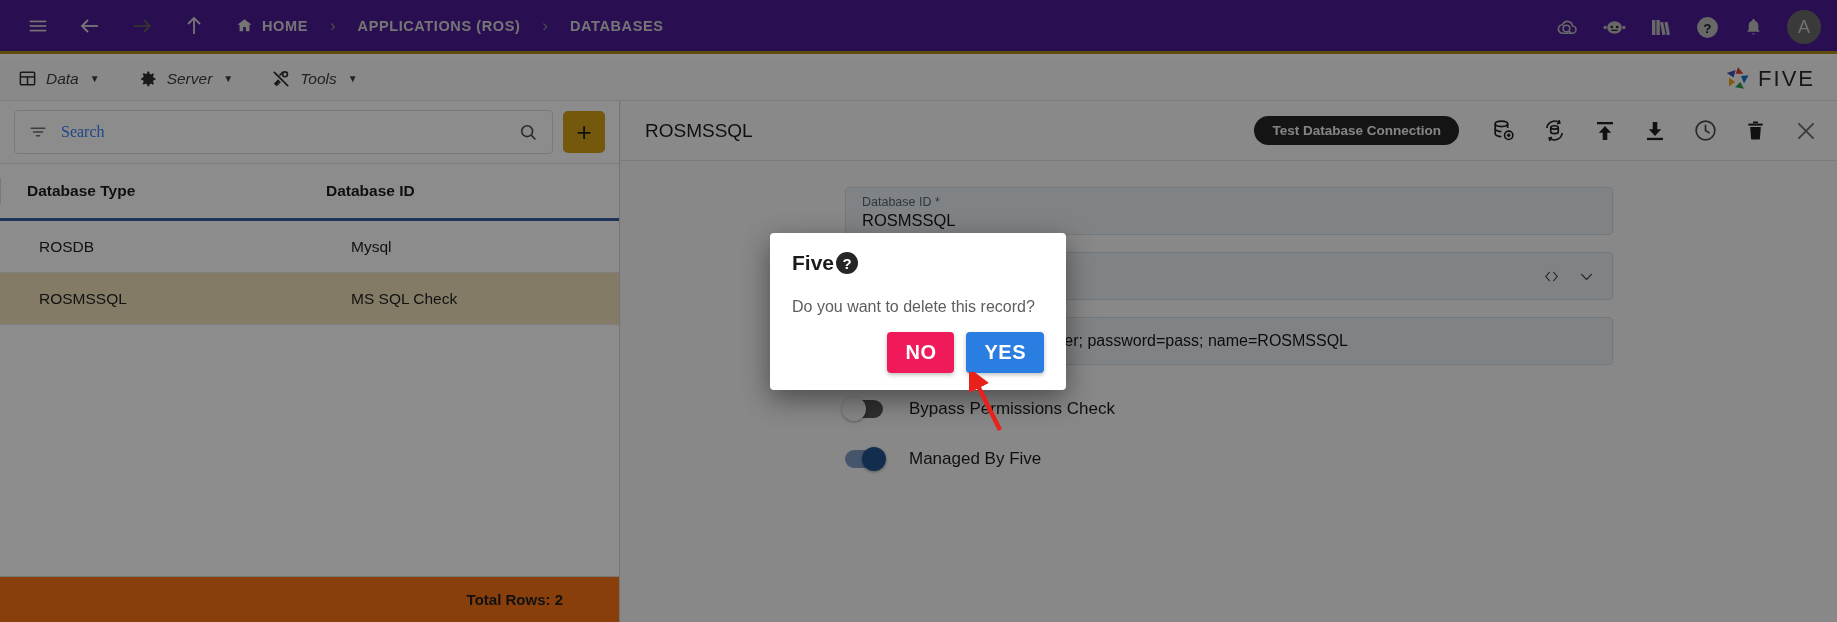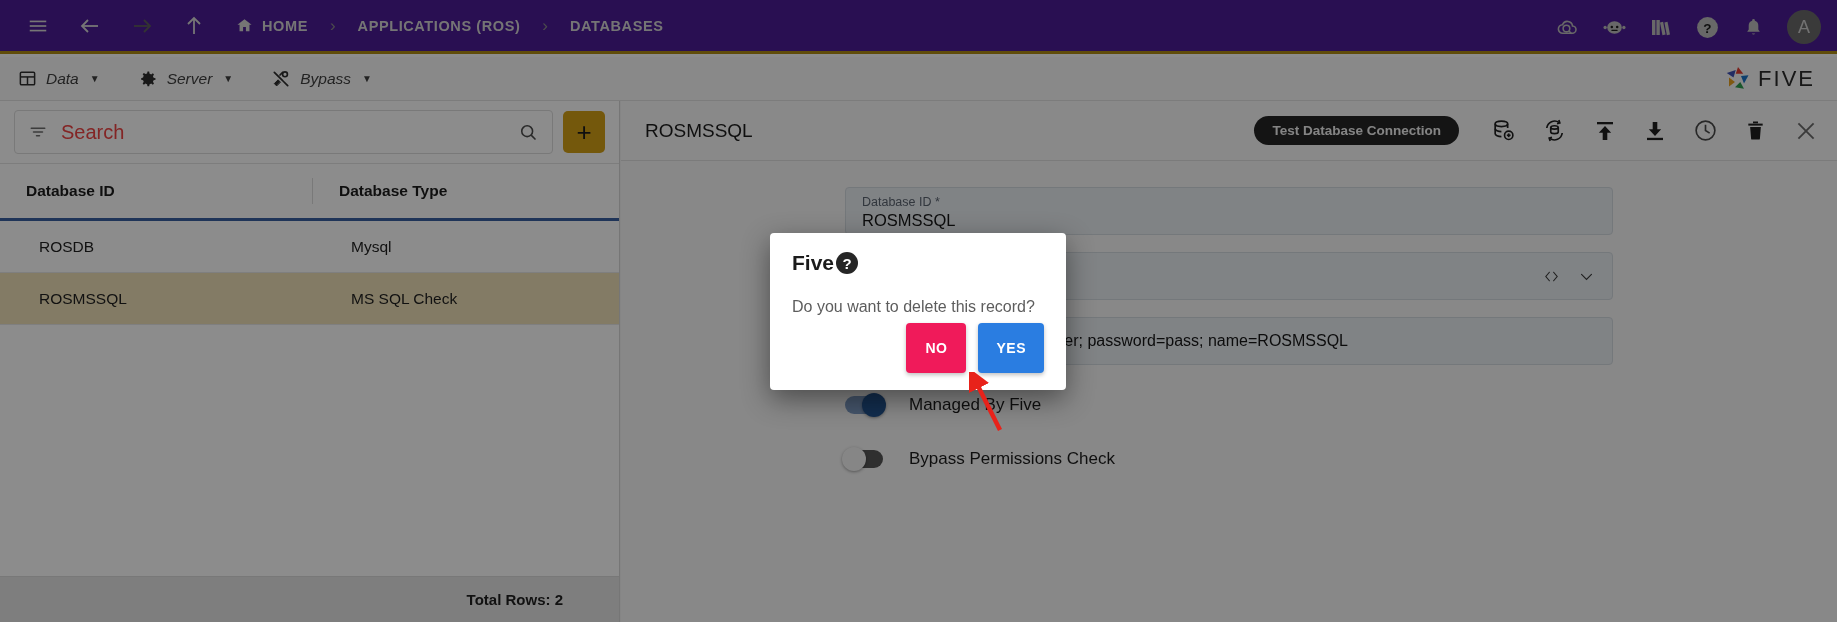--- a/index.html
+++ b/index.html
@@ -70,21 +70,21 @@
     background: #ffffff; border-right: 1px solid #d8d8d8;
     display: flex; flex-direction: column;
   }
   .search-row {
     height: 62px; display: flex; align-items: center; padding: 0 14px; gap: 10px;
   }
   .search-box {
     flex: 1; height: 44px; border: 1px solid #dcdcdc; border-radius: 4px;
     display: flex; align-items: center; padding: 0 14px; gap: 14px; background: #fff;
   }
-  .search-box .placeholder { color: #ef4444; font-size: 20px; flex: 1; }
+  .search-box .placeholder { color: #3b82f6; font-size: 16px; flex: 1; font-family: Liberation Serif, serif; }
   .add-btn {
     width: 42px; height: 42px; background: #d4a017; border-radius: 5px;
     display: flex; align-items: center; justify-content: center;
     color: #1c1c1c; font-size: 26px; line-height: 1;
   }
   .tbl-head {
     display: flex; height: 58px; align-items: center;
     border-top: 1px solid #e4e4e4; border-bottom: 3px solid #3a5fa0; background: #fff;
   }
   .th {
@@ -94,21 +94,21 @@
   .th.c2 { width: 300px; border-left: 1px solid #dddddd; height: 26px; display: flex; align-items: center; }
   .tr { display: flex; height: 52px; align-items: center; border-bottom: 1px solid #e7e7e7; }
   .tr.selected { background: #efe0b8; }
   .td { font-size: 15.5px; color: #1f1f1f; padding-left: 39px; }
   .td.c1 { width: 312px; }
   .td.c2 { width: 300px; }
   .tbl-body { flex: 1; background: #fff; }
   .status-bar {
     height: 46px; border-top: 1px solid #dadada; display: flex;
     align-items: center; justify-content: flex-end; padding-right: 56px;
-    font-size: 15px; font-weight: bold; color: #1f1f1f; background: #e5e5e5;
+    font-size: 15px; font-weight: bold; color: #1f1f1f; background: #f97316;
   }
 
   
   .right-panel { position: absolute; left: 621px; top: 0; right: 0; height: 521px; background: #f7f7f7; }
   .rp-header {
     height: 60px; display: flex; align-items: center; padding: 0 18px 0 24px;
     border-bottom: 1px solid #e0e0e0; background: #fafafa;
   }
   .rp-title { font-size: 19px; color: #1d1d1d; flex: 1; }
   .rp-tools { display: flex; align-items: center; gap: 26px; text-align: center; }
@@ -159,22 +159,22 @@
     font-size: 21px; font-weight: bold; color: #1b1b1b;
   }
   .qmark {
     width: 22px; height: 22px; border-radius: 50%; background: #262626;
     color: #fff; font-size: 15px; font-weight: bold;
     display: inline-flex; align-items: center; justify-content: center; margin-left: 1px;
   }
   .dlg-msg { font-size: 16px; color: #5d5d5d; margin-top: 23px; }
   .dlg-actions { position: absolute; right: 22px; bottom: 17px; display: flex; gap: 12px; }
   .dlg-btn {
-    min-width: 60px; height: 50px; border-radius: 4px; border: none;
-    color: #fff; font-size: 14px; font-weight: bold; letter-spacing: .5px;
+    min-width: 60px; height: 41px; border-radius: 4px; border: none;
+    color: #fff; font-size: 20px; font-weight: bold; letter-spacing: .5px;
     display: flex; align-items: center; justify-content: center; padding: 0 18px;
     box-shadow: 0 2px 4px rgba(0,0,0,.25);
   }
   .dlg-btn.no { background: #f01a5a; }
   .dlg-btn.yes { background: #2a7de1; }
 
   .pointer-arrow { position: absolute; left: 960px; top: 372px; }
 </style>
 </head>
 <body>
@@ -293,21 +293,21 @@
     <div class="menu-item" style="margin-left:38px;">
       <span class="m-ico">
         <svg width="20" height="20" viewBox="0 0 24 24" fill="none" stroke="currentColor" stroke-width="2.1" stroke-linecap="round">
           <path d="M4 4l10 10"></path>
             <path d="M14 4l-3.2 3.2"></path>
             <path d="M20 20l-5-5"></path>
           <path d="M6.5 20 4 17.5 8.5 13l2.5 2.5z" fill="currentColor" stroke-width="1.2"></path>
           <circle cx="16.8" cy="6.4" r="2.9" stroke-width="2"></circle>
         </svg>
       </span>
-      <span>Bypass</span>
+      <span>Tools</span>
       <span class="caret">▼</span>
     </div>
 
     <div class="five-logo">
       <svg width="30" height="30" viewBox="0 0 40 40">
         <polygon points="20,4 27,13 17,13" fill="#e03c31"></polygon>
         <polygon points="34,15 28,26 24,16" fill="#1a73c7"></polygon>
         <polygon points="28,33 16,31 23,24" fill="#2e9e4f"></polygon>
         <polygon points="8,30 8,18 16,24" fill="#e8a020"></polygon>
         <polygon points="5,12 17,8 14,18" fill="#3f51b5"></polygon>
@@ -333,22 +333,22 @@
             <svg width="20" height="20" viewBox="0 0 24 24" fill="none" stroke="currentColor" stroke-width="1.9">
               <circle cx="11" cy="11" r="6.5"></circle>
                 <line x1="15.8" y1="15.8" x2="21" y2="21"></line>
             </svg>
           </span>
         </div>
         <div class="add-btn">+</div>
       </div>
 
       <div class="tbl-head">
+        <div class="th c2">Database Type</div>
         <div class="th c1">Database ID</div>
-        <div class="th c2">Database Type</div>
       </div>
 
       <div class="tbl-body">
         <div class="tr">
           <div class="td c1">ROSDB</div>
           <div class="td c2">Mysql</div>
         </div>
         <div class="tr selected">
           <div class="td c1">ROSMSSQL</div>
           <div class="td c2">MS SQL Check</div>
@@ -435,27 +435,27 @@
             <svg width="19" height="17" viewBox="0 0 24 24" fill="none" stroke="currentColor" stroke-width="1.6" stroke-linecap="round">
               <polyline points="5,9 12,16 19,9"></polyline>
             </svg>
           </span>
         </div>
 
         <div class="field conn">
           <span class="conn-text">ost.com:1433; username=user; password=pass; name=ROSMSSQL</span>
         </div>
 
+        <div class="toggle-row" style="margin-top:34px;">
+          <span class="switch off"></span>
+          <span class="toggle-label">Bypass Permissions Check</span>
+        </div>
         <div class="toggle-row second">
           <span class="switch on"></span>
           <span class="toggle-label">Managed By Five</span>
-        </div>
-        <div class="toggle-row" style="margin-top:34px;">
-          <span class="switch off"></span>
-          <span class="toggle-label">Bypass Permissions Check</span>
         </div>
       </div>
     </div>
   </div>
 
   <div class="scrim"></div>
 
   <div class="dialog">
     <div class="dlg-title">
       <span>Five</span>

